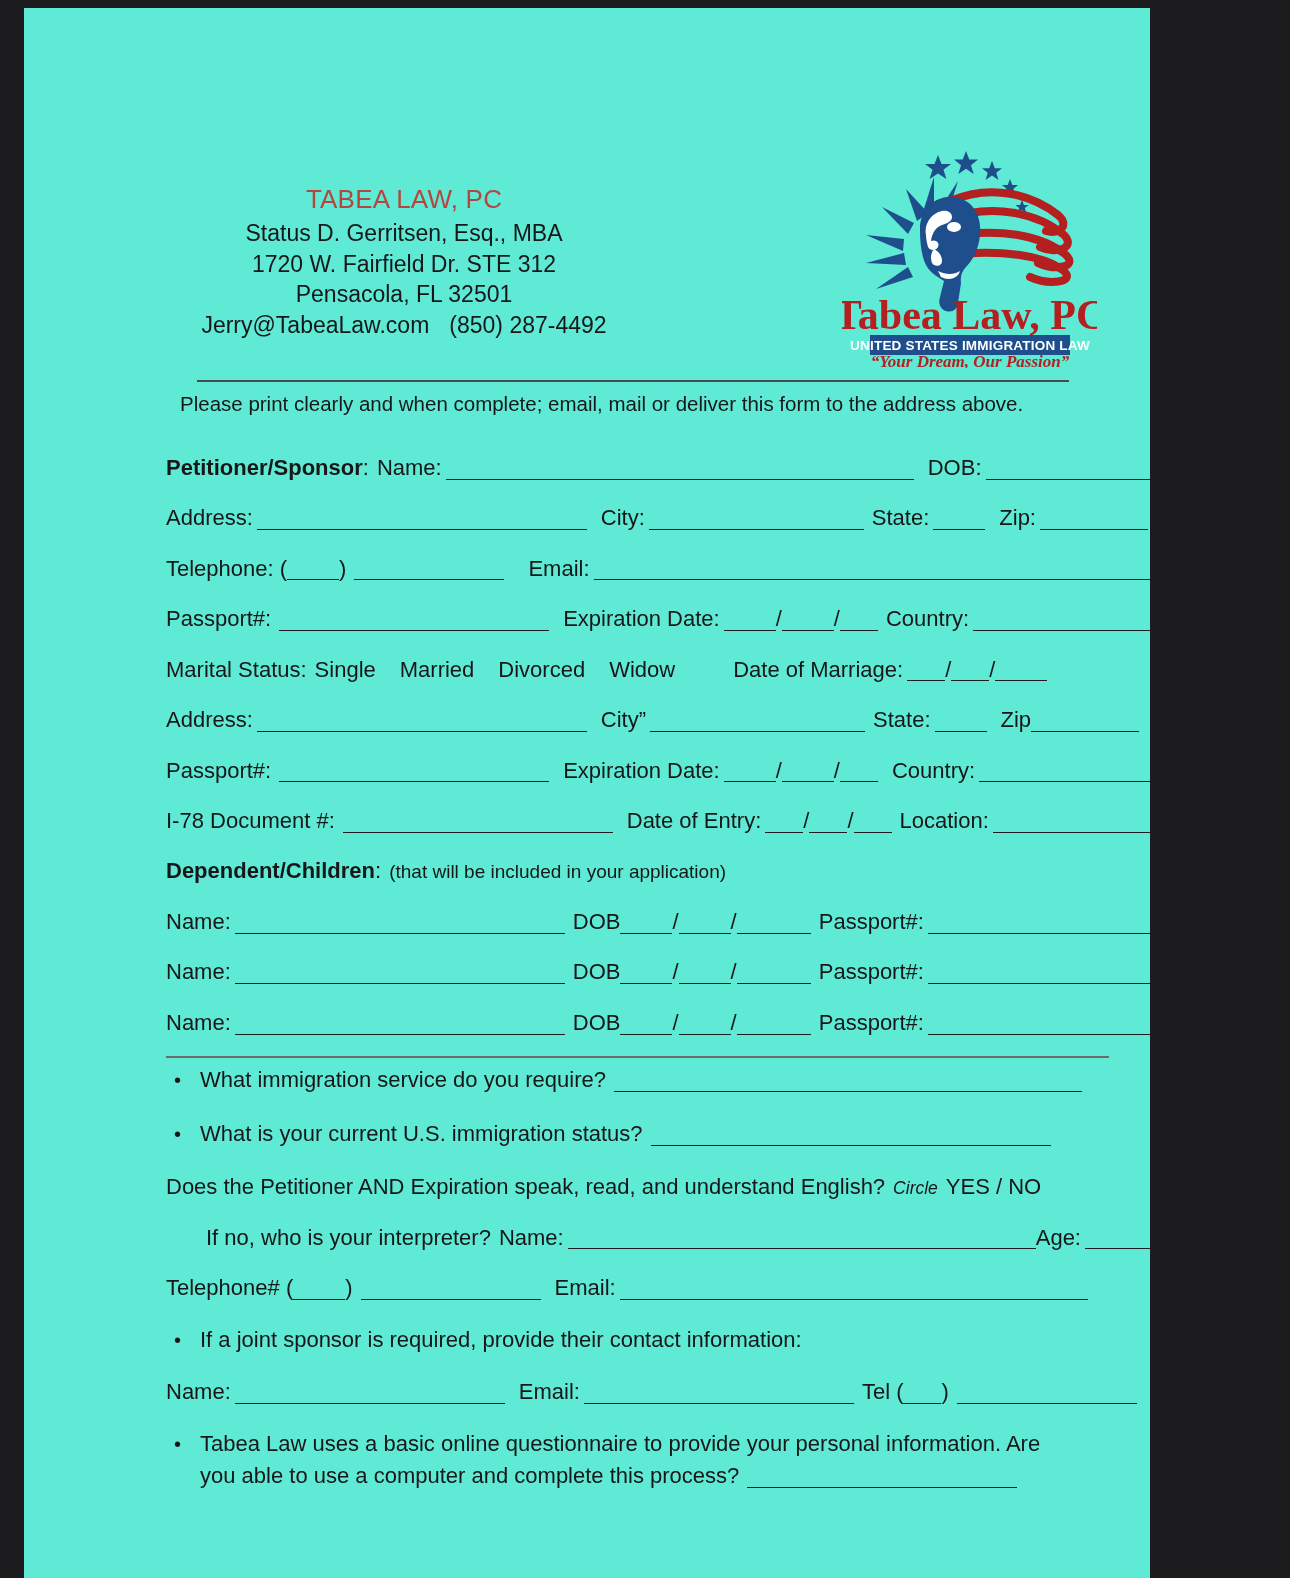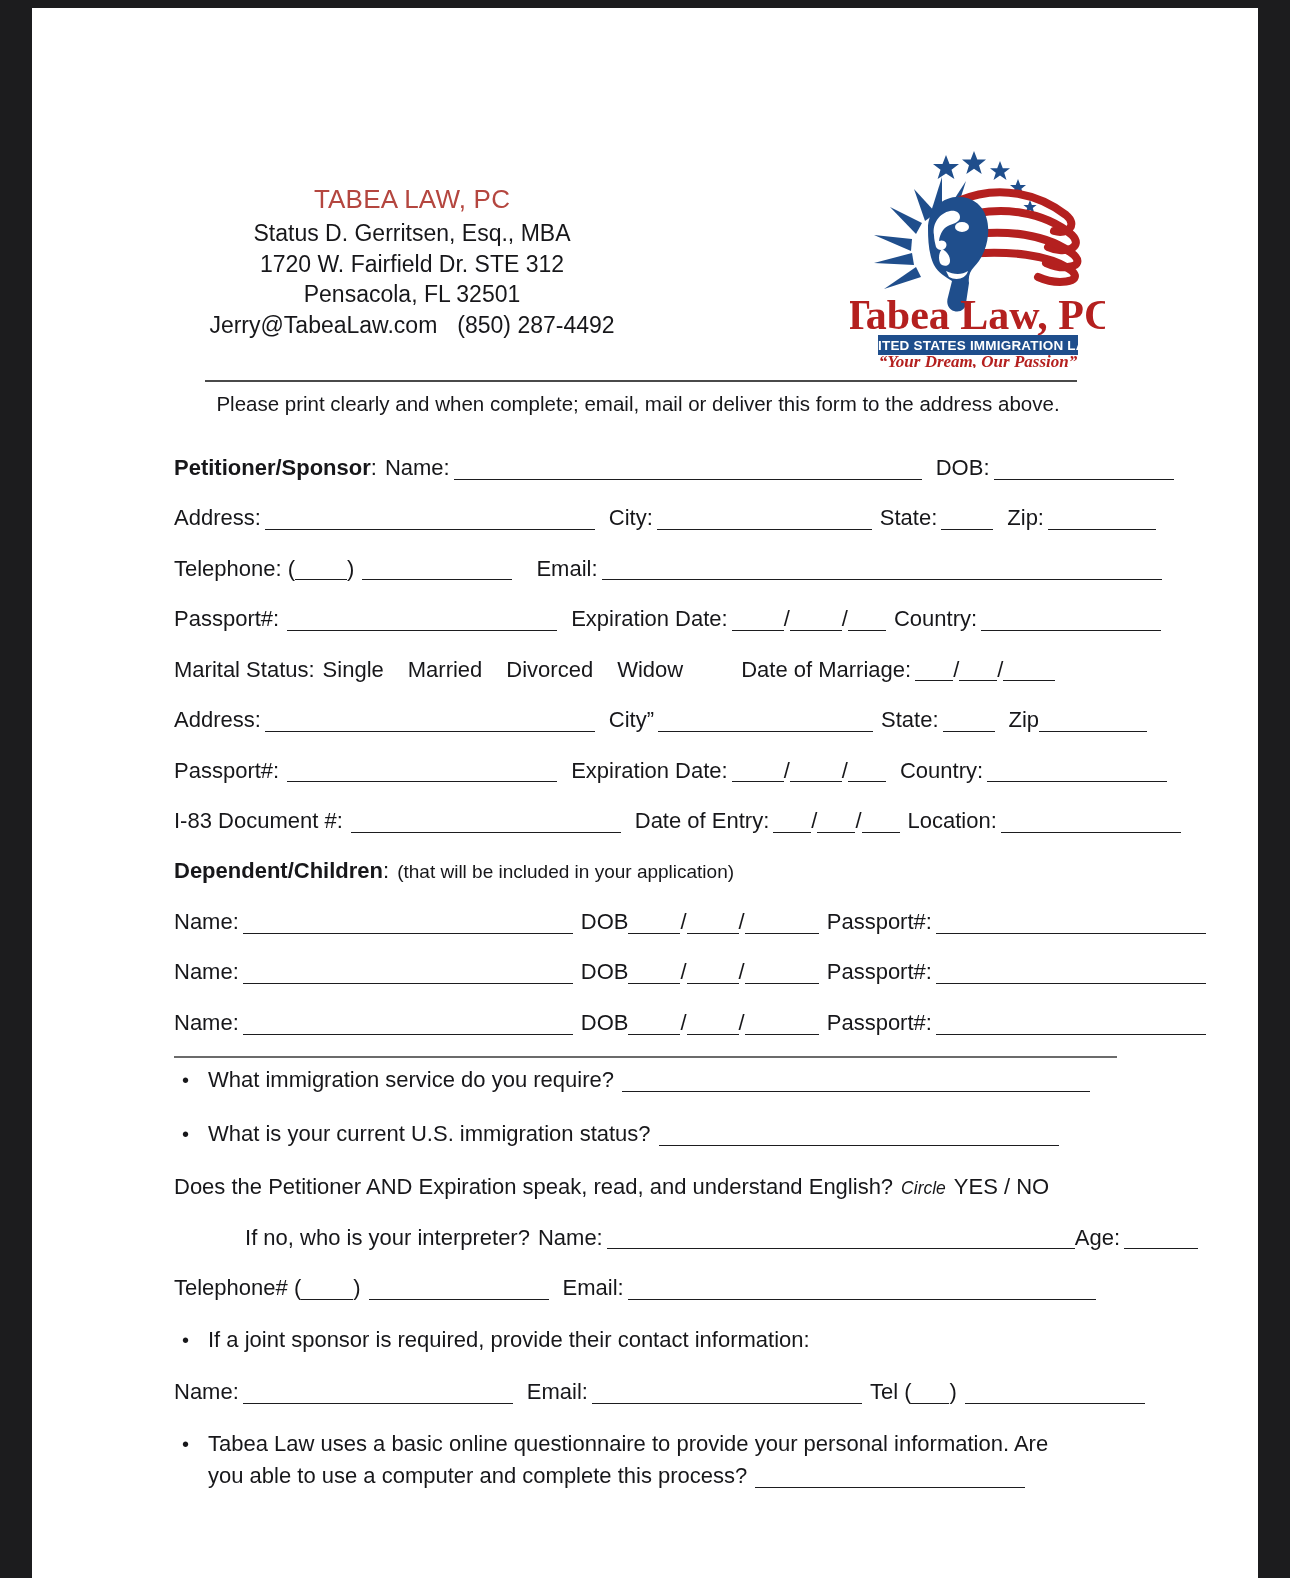--- a/index.html
+++ b/index.html
@@ -18,25 +18,25 @@
   .viewport {
     position: relative;
     width: 1290px;
     height: 1578px;
     background: #1c1c1e;
     overflow: hidden;
   }
 
   .page {
     position: absolute;
-    left: 32px;
+    left: 24px;
     top: 8px;
-    width: 1226px;
+    width: 1126px;
     height: 1570px;
-    background: #ffffff;
+    background: #5eead4;
     box-sizing: border-box;
     overflow: hidden;
   }
 
   
   .letterhead {
     position: relative;
     height: 250px;
   }
   .firm-block {
@@ -94,21 +94,20 @@
   .rule-mid {
     height: 0;
     border-top: 2px solid #6b6b6b;
     margin: 8px 0 6px 0;
     width: 943px;
   }
 
   .instruction {
     font-size: 20.5px;
     color: #17171a;
-    text-align: center;
     width: 900px;
     margin: 8px 0 0 14px;
     line-height: 1.4;
   }
 
   .line {
     font-size: 22px;
     color: #17171a;
     line-height: 1.34;
     margin: 0 0 21px 0;
@@ -157,21 +156,21 @@
   .bullet-dot {
     flex: 0 0 auto;
     width: 34px;
     text-align: left;
     padding-left: 8px;
     font-size: 20px;
     box-sizing: border-box;
   }
   .bullet-text { flex: 1 1 auto; }
   .wrap-text { white-space: normal; max-width: 880px; }
-  .indent-line { margin-left: 50px; text-align: right; }
+  .indent-line { margin-left: 40px; }
 </style>
 </head>
 <body>
 
 <div class="viewport">
   <div class="page">
 
     <div class="letterhead">
       <div class="firm-block">
         <div class="firm-name">TABEA LAW, PC</div>
@@ -242,21 +241,21 @@
 
       <div class="line"><span>Passport#:</span><span class="sp8"></span><span class="fill f-xl"></span><span class="sp14"></span><span>Expiration Date:</span><span class="sp4"></span><span class="fill f-xs"></span>/<span class="fill f-xs"></span>/<span class="fill f-xxs"></span><span class="sp8"></span><span>Country:</span><span class="sp4"></span><span class="fill f-ml"></span></div>
 
       <div class="line"><span>Marital Status:</span><span class="sp8"></span><span>Single</span><span class="sp24"></span><span>Married</span><span class="sp24"></span><span>Divorced</span><span class="sp24"></span><span>Widow</span><span class="sp34"></span><span class="sp24"></span><span>Date of Marriage:</span><span class="sp4"></span><span class="fill f-xxs"></span>/<span class="fill f-xxs"></span>/<span class="fill f-xs"></span></div>
 
 
       <div class="line"><span>Address:</span><span class="sp4"></span><span class="fill f-xxl"></span><span class="sp14"></span><span>City”</span><span class="sp4"></span><span class="fill f-l"></span><span class="sp8"></span><span>State:</span><span class="sp4"></span><span class="fill f-xs"></span><span class="sp14"></span><span>Zip</span><span class="fill f-sm"></span></div>
 
       <div class="line"><span>Passport#:</span><span class="sp8"></span><span class="fill f-xl"></span><span class="sp14"></span><span>Expiration Date:</span><span class="sp4"></span><span class="fill f-xs"></span>/<span class="fill f-xs"></span>/<span class="fill f-xxs"></span><span class="sp14"></span><span>Country:</span><span class="sp4"></span><span class="fill f-ml"></span></div>
 
-      <div class="line"><span>I-83 Document #:</span><span class="sp8"></span><span class="fill f-xl"></span><span class="sp14"></span><span>Date of Entry:</span><span class="sp4"></span><span class="fill f-xxs"></span>/<span class="fill f-xxs"></span>/<span class="fill f-xxs"></span><span class="sp8"></span><span>Location:</span><span class="sp4"></span><span class="fill f-ml"></span></div>
+      <div class="line"><span>I-78 Document #:</span><span class="sp8"></span><span class="fill f-xl"></span><span class="sp14"></span><span>Date of Entry:</span><span class="sp4"></span><span class="fill f-xxs"></span>/<span class="fill f-xxs"></span>/<span class="fill f-xxs"></span><span class="sp8"></span><span>Location:</span><span class="sp4"></span><span class="fill f-ml"></span></div>
 
       <div class="line"><span class="b">Dependent/Children</span><span>:</span><span class="sp8"></span><span class="small">(that will be included in your application)</span></div>
 
       <div class="line"><span>Name:</span><span class="sp4"></span><span class="fill f-xxl"></span><span class="sp8"></span><span>DOB</span><span class="fill f-xs"></span>/<span class="fill f-xs"></span>/<span class="fill f-s"></span><span class="sp8"></span><span>Passport#:</span><span class="sp4"></span><span class="fill f-xl"></span></div>
 
       <div class="line"><span>Name:</span><span class="sp4"></span><span class="fill f-xxl"></span><span class="sp8"></span><span>DOB</span><span class="fill f-xs"></span>/<span class="fill f-xs"></span>/<span class="fill f-s"></span><span class="sp8"></span><span>Passport#:</span><span class="sp4"></span><span class="fill f-xl"></span></div>
 
       <div class="line tight"><span>Name:</span><span class="sp4"></span><span class="fill f-xxl"></span><span class="sp8"></span><span>DOB</span><span class="fill f-xs"></span>/<span class="fill f-xs"></span>/<span class="fill f-s"></span><span class="sp8"></span><span>Passport#:</span><span class="sp4"></span><span class="fill f-xl"></span></div>
 
       <div class="rule-mid"></div>

